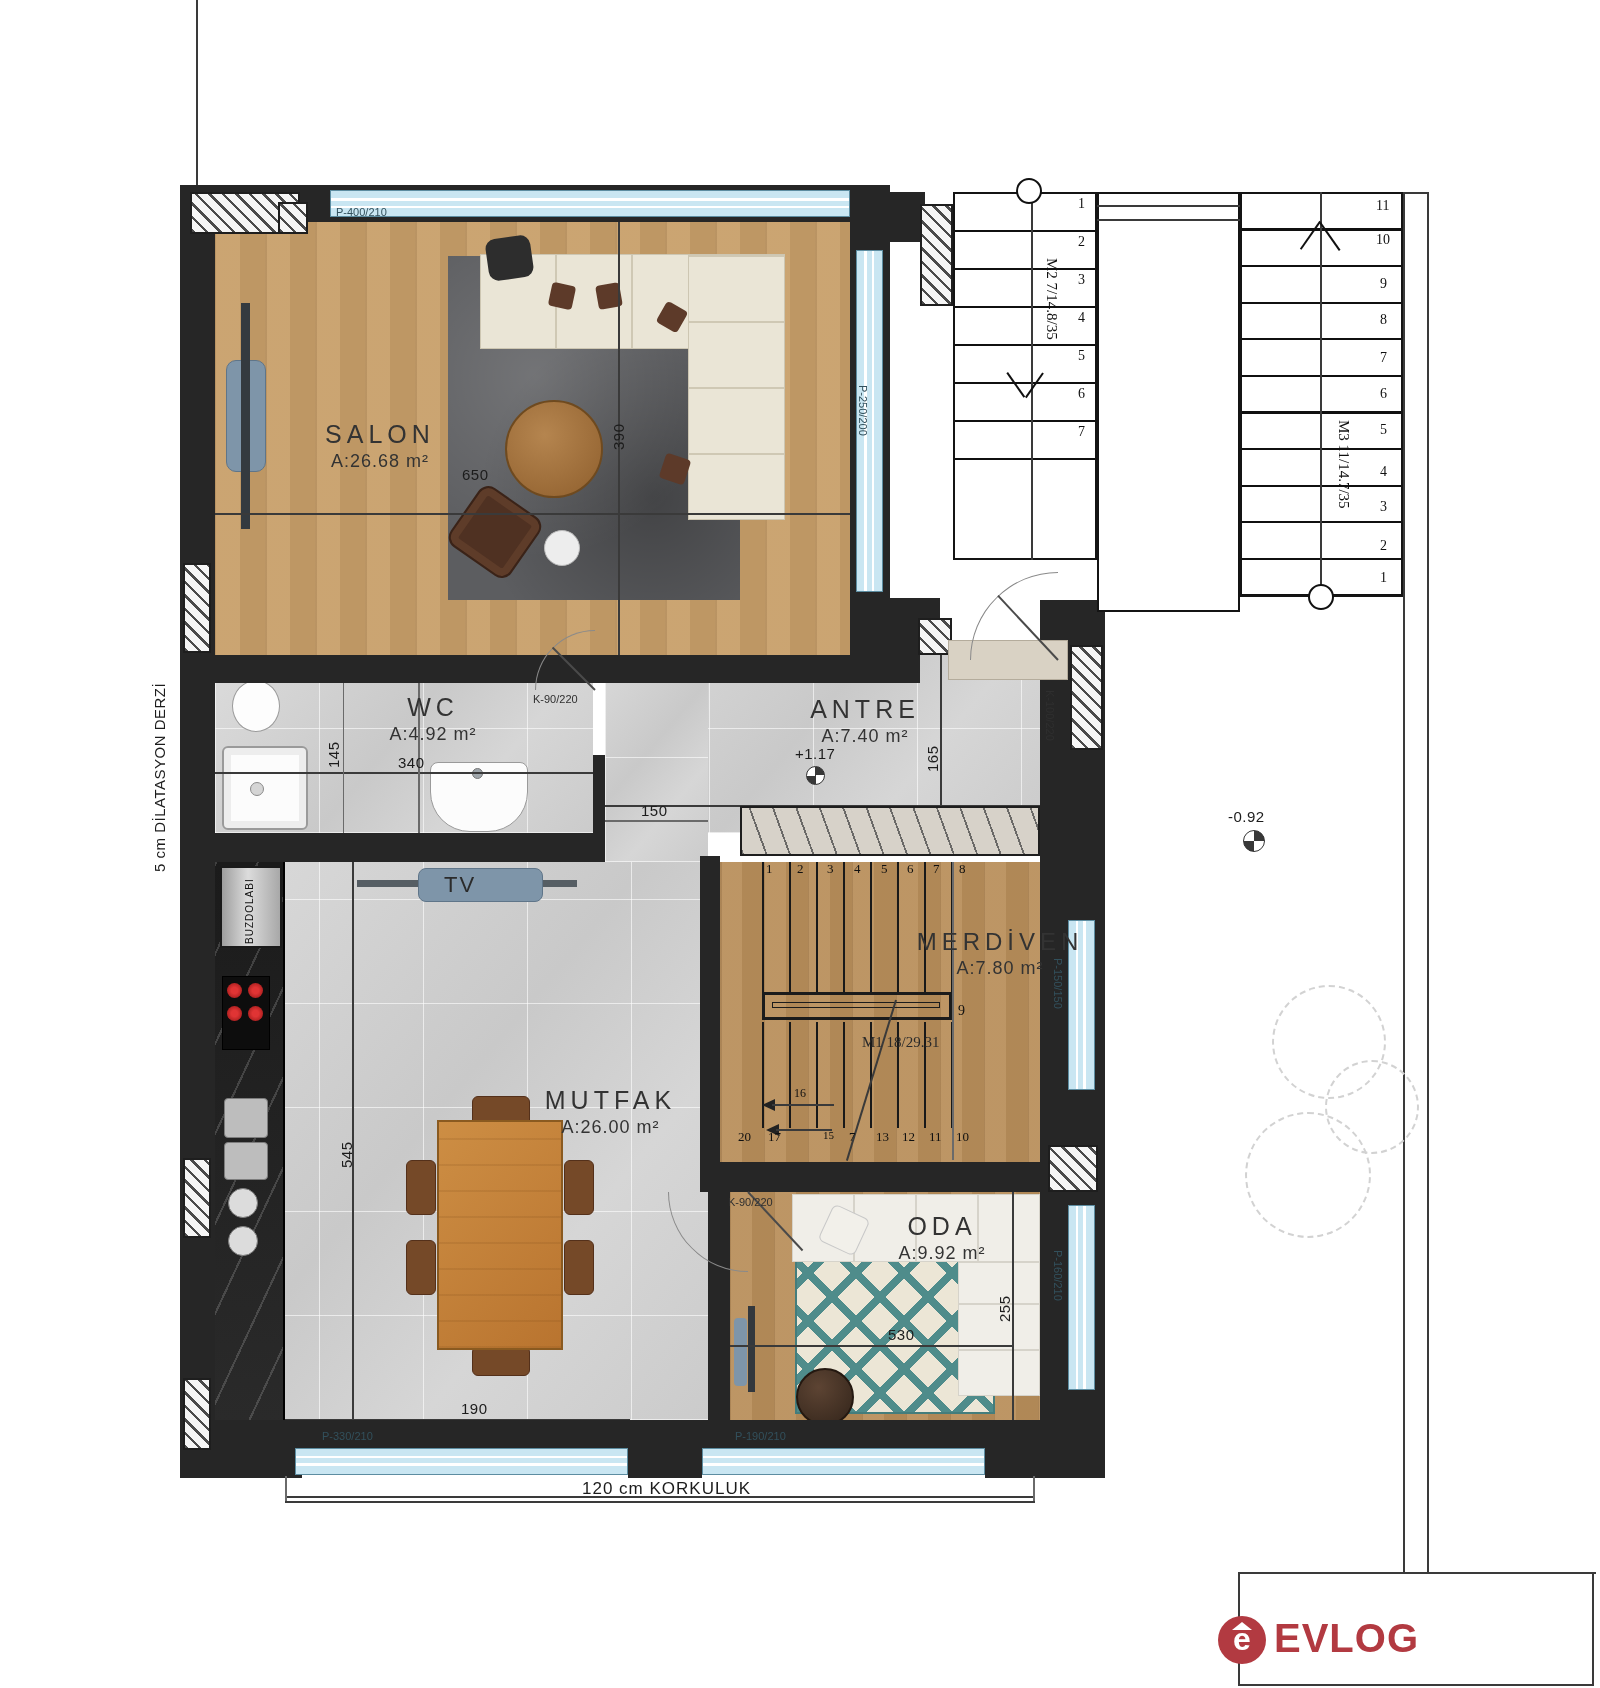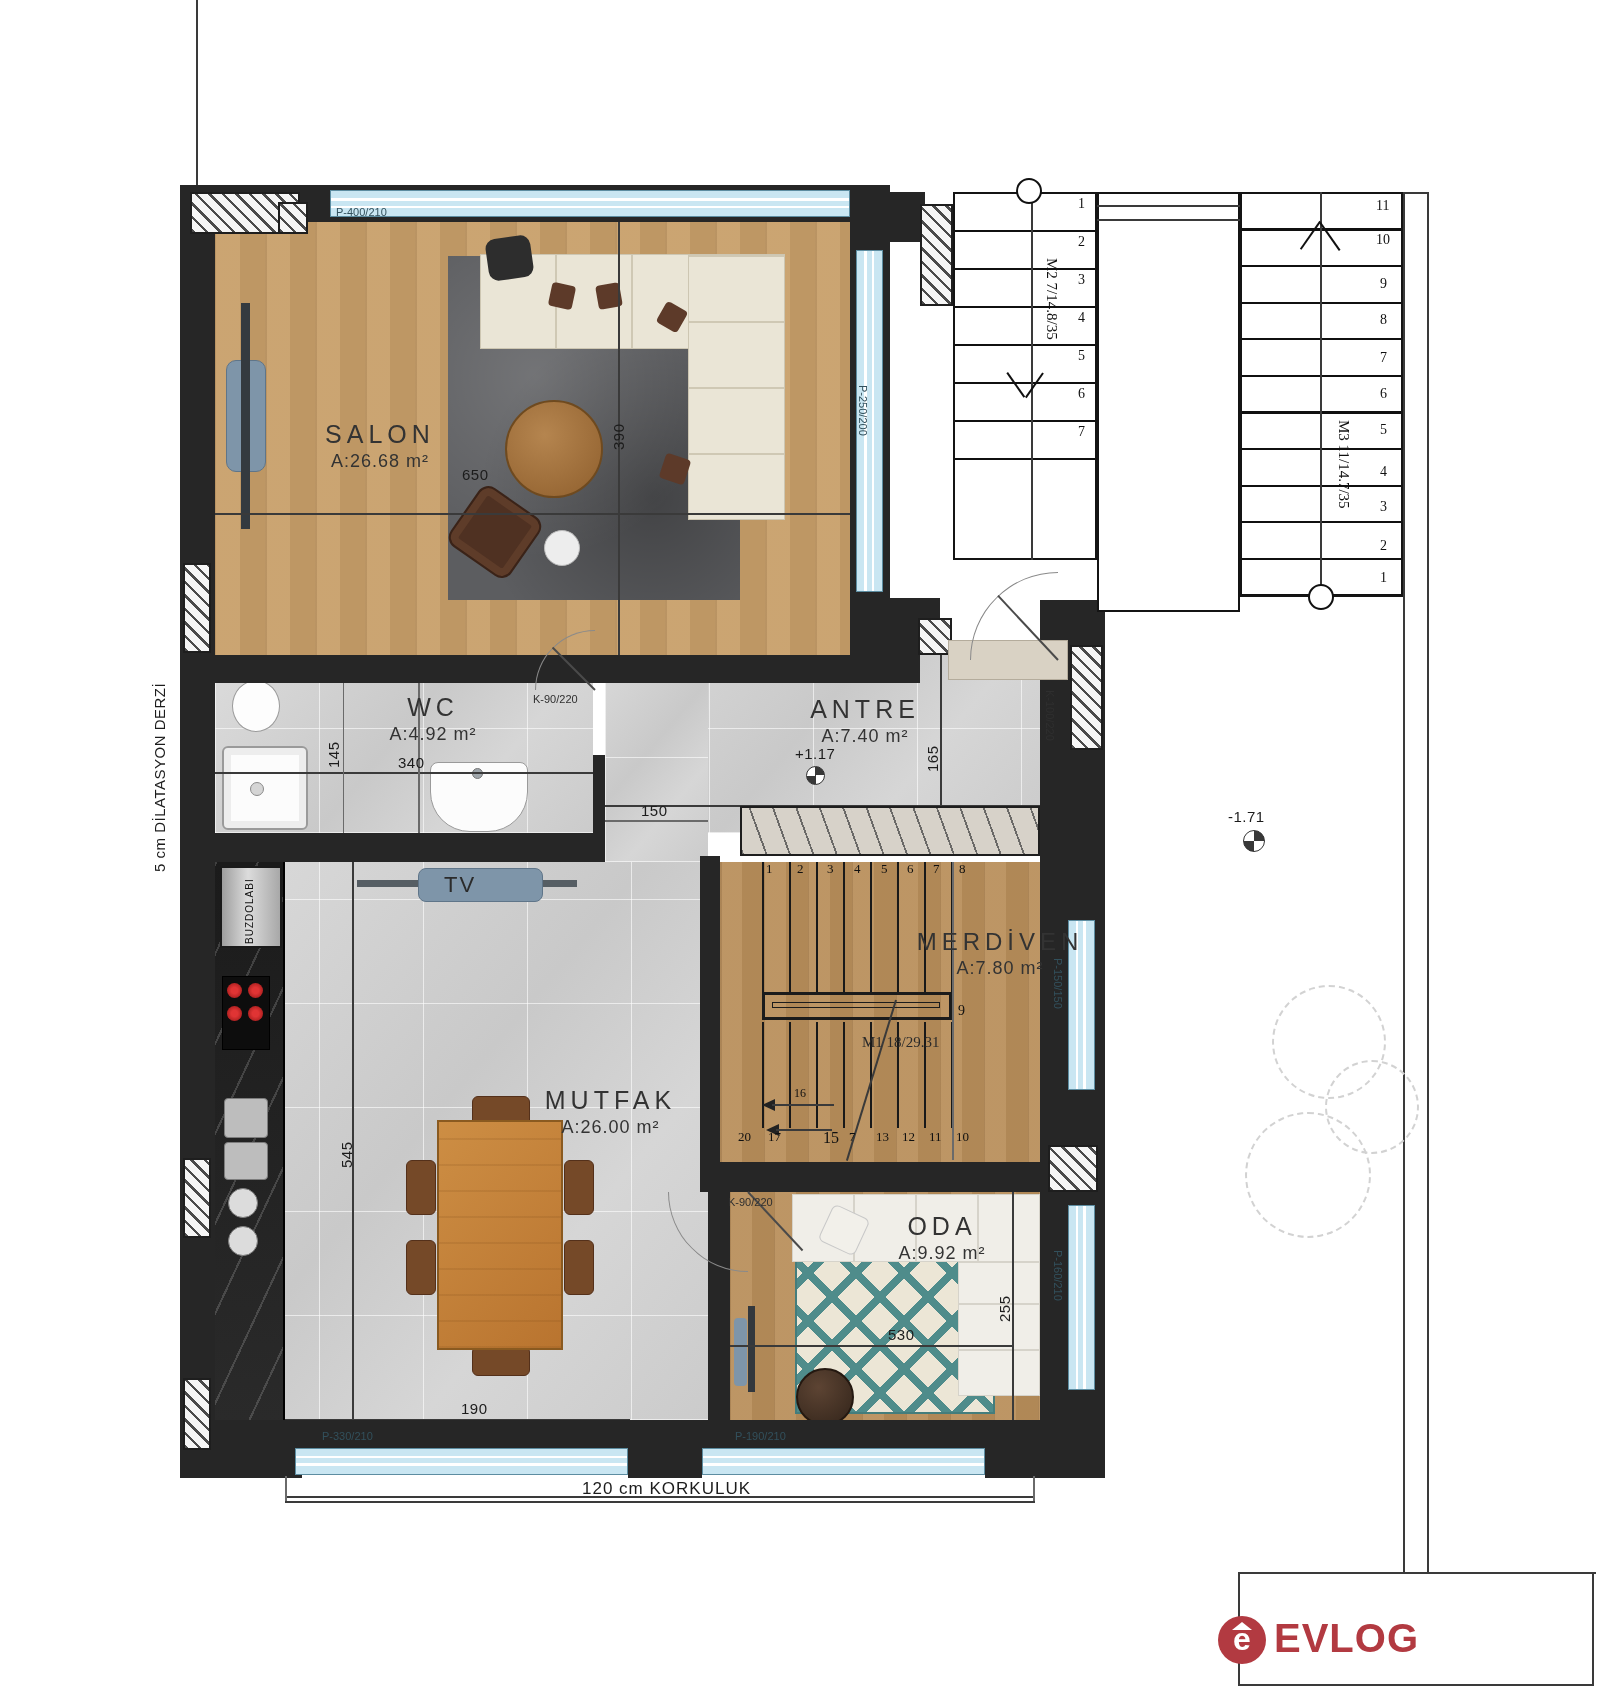--- a/index.html
+++ b/index.html
@@ -232,21 +232,21 @@
 <span class="num" style="left:827px;top:861px;font-size:13px">3</span>
 <span class="num" style="left:854px;top:861px;font-size:13px">4</span>
 <span class="num" style="left:881px;top:861px;font-size:13px">5</span>
 <span class="num" style="left:907px;top:861px;font-size:13px">6</span>
 <span class="num" style="left:933px;top:861px;font-size:13px">7</span>
 <span class="num" style="left:959px;top:861px;font-size:13px">8</span>
 <span class="num" style="left:958px;top:1003px;font-size:14px">9</span>
 <span class="num" style="left:738px;top:1129px;font-size:13px">20</span>
 <span class="num" style="left:768px;top:1129px;font-size:13px">17</span>
 <span class="num" style="left:794px;top:1086px;font-size:12px">16</span>
-<span class="num" style="left:823px;top:1129px;font-size:16px">15</span>
+<span class="num" style="left:823px;top:1129px;font-size:11px">15</span>
 <span class="num" style="left:849px;top:1129px;font-size:13px">7</span>
 <span class="num" style="left:876px;top:1129px;font-size:13px">13</span>
 <span class="num" style="left:902px;top:1129px;font-size:13px">12</span>
 <span class="num" style="left:929px;top:1129px;font-size:13px">11</span>
 <span class="num" style="left:956px;top:1129px;font-size:13px">10</span>
 <span class="num" style="left:862px;top:1034px;font-size:15px;color:#2a2a2a">M1 18/29.31</span>
 
 <div class="rl" style="left:290px;top:420px;width:180px">
   <div class="t">SALON</div>
   <div class="ar">A:26.68 m²</div>
@@ -278,21 +278,21 @@
 <span class="dim" style="left:398px;top:754px">340</span>
 <span class="dim" style="left:641px;top:802px">150</span>
 <span class="dim vm90" style="left:924px;top:772px">165</span>
 <span class="dim vm90" style="left:338px;top:1168px">545</span>
 <span class="dim" style="left:461px;top:1400px">190</span>
 <span class="dim" style="left:888px;top:1326px">530</span>
 <span class="dim vm90" style="left:996px;top:1322px">255</span>
 
 <span class="dim" style="left:795px;top:745px">+1.17</span>
 <div class="lvl" style="left:806px;top:766px;width:17px;height:17px"></div>
-<span class="dim" style="left:1228px;top:808px">-1.71</span>
+<span class="dim" style="left:1228px;top:808px">-0.92</span>
 <div class="lvl" style="left:1243px;top:830px;width:20px;height:20px"></div>
 
 <span class="dim vm90" style="left:151px;top:872px;font-size:15px;letter-spacing:.5px">5 cm DİLATASYON DERZİ</span>
 <div class="ln" style="left:285px;top:1496px;width:750px;height:1.8px"></div>
 <div class="ln" style="left:285px;top:1501px;width:750px;height:1.8px"></div>
 <div class="thin" style="left:285px;top:1476px;width:1.8px;height:25px"></div>
 <div class="thin" style="left:1033px;top:1476px;width:1.8px;height:25px"></div>
 <span class="dim" style="left:582px;top:1479px;font-size:17px;letter-spacing:1px">120 cm KORKULUK</span>
 
 <div class="tree" style="left:1272px;top:985px;width:110px;height:110px"></div>

